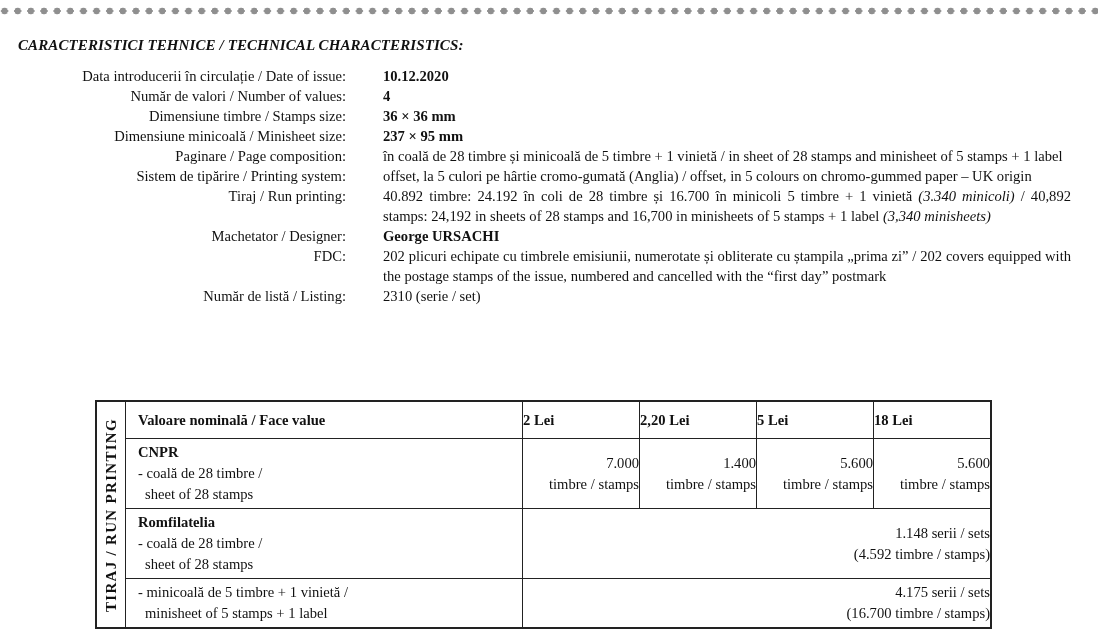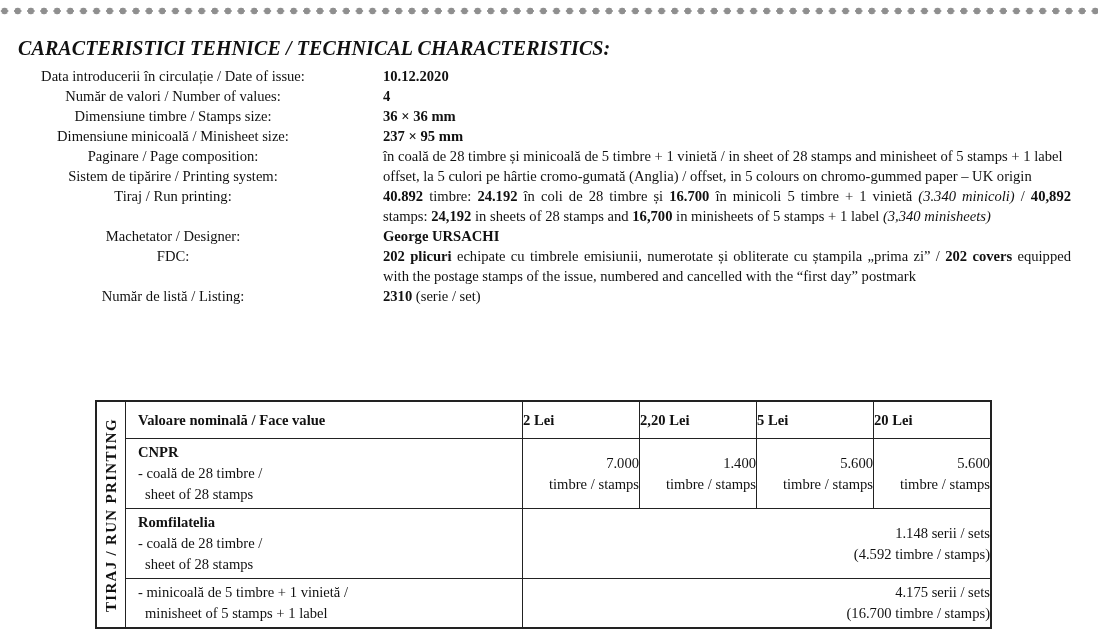--- a/index.html
+++ b/index.html
@@ -10,29 +10,29 @@
       font-size: 14.6px;
     }
     .dots {
       position: absolute; left: 0; top: 6px; width: 1098px; height: 10px;
       background-image: radial-gradient(circle, #8f8f8f 3.3px, transparent 3.6px);
       background-size: 13.15px 10px;
       background-position: -2px 0;
     }
     .title {
       position: absolute; left: 18px; top: 37px;
-      font-weight: bold; font-style: italic; font-size: 20px; letter-spacing: 0.1px;
+      font-weight: bold; font-style: italic; font-size: 15px; letter-spacing: 0.1px;
     }
     .spec {
       position: absolute; left: 0; top: 66px; width: 1098px;
     }
     .row { display: flex; line-height: 20px; }
-    .lbl { width: 346px; text-align: center; flex: none; }
+    .lbl { width: 346px; text-align: right; flex: none; }
     .val { margin-left: 37px; width: 688px; text-align: justify; }
-    .val b { font-weight: bold; }
+    .val b { font-weight: normal; }
     table.run {
       position: absolute; left: 95px; top: 400px;
       border-collapse: collapse;
       border: 2px solid #222;
     }
     table.run td {
       border: 1.5px solid #222; padding: 0; vertical-align: middle;
       line-height: 21px;
     }
     .side {
@@ -103,21 +103,21 @@
 <table class="run">
   <tbody>
       <tr>
     <td class="side" rowspan="4">
       <div class="side-text">TIRAJ / RUN PRINTING</div>
     </td>
     <td class="h-label">Valoare nominală / Face value</td>
     <td class="h-val c1">2 Lei</td>
     <td class="h-val c2">2,20 Lei</td>
     <td class="h-val c3">5 Lei</td>
-    <td class="h-val c4">20 Lei</td>
+    <td class="h-val c4">18 Lei</td>
   </tr>
   <tr style="height:70px;">
     <td class="cell-left">
       <div class="bold">CNPR</div>
       <div>- coală de 28 timbre /</div>
       <div style="padding-left:7px">sheet of 28 stamps</div>
     </td>
     <td class="ctr">
           <div>7.000</div>
           <div>timbre / stamps</div>

